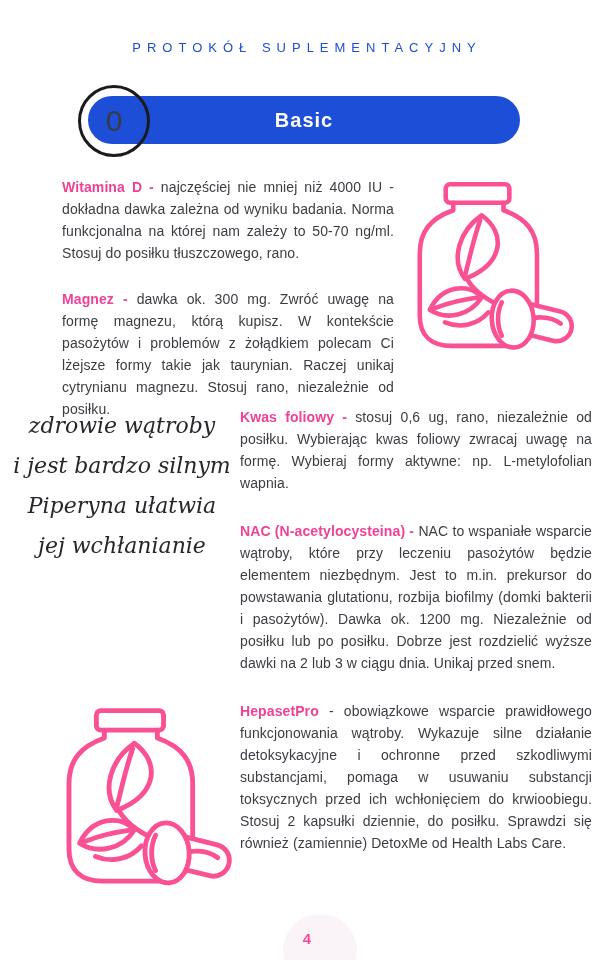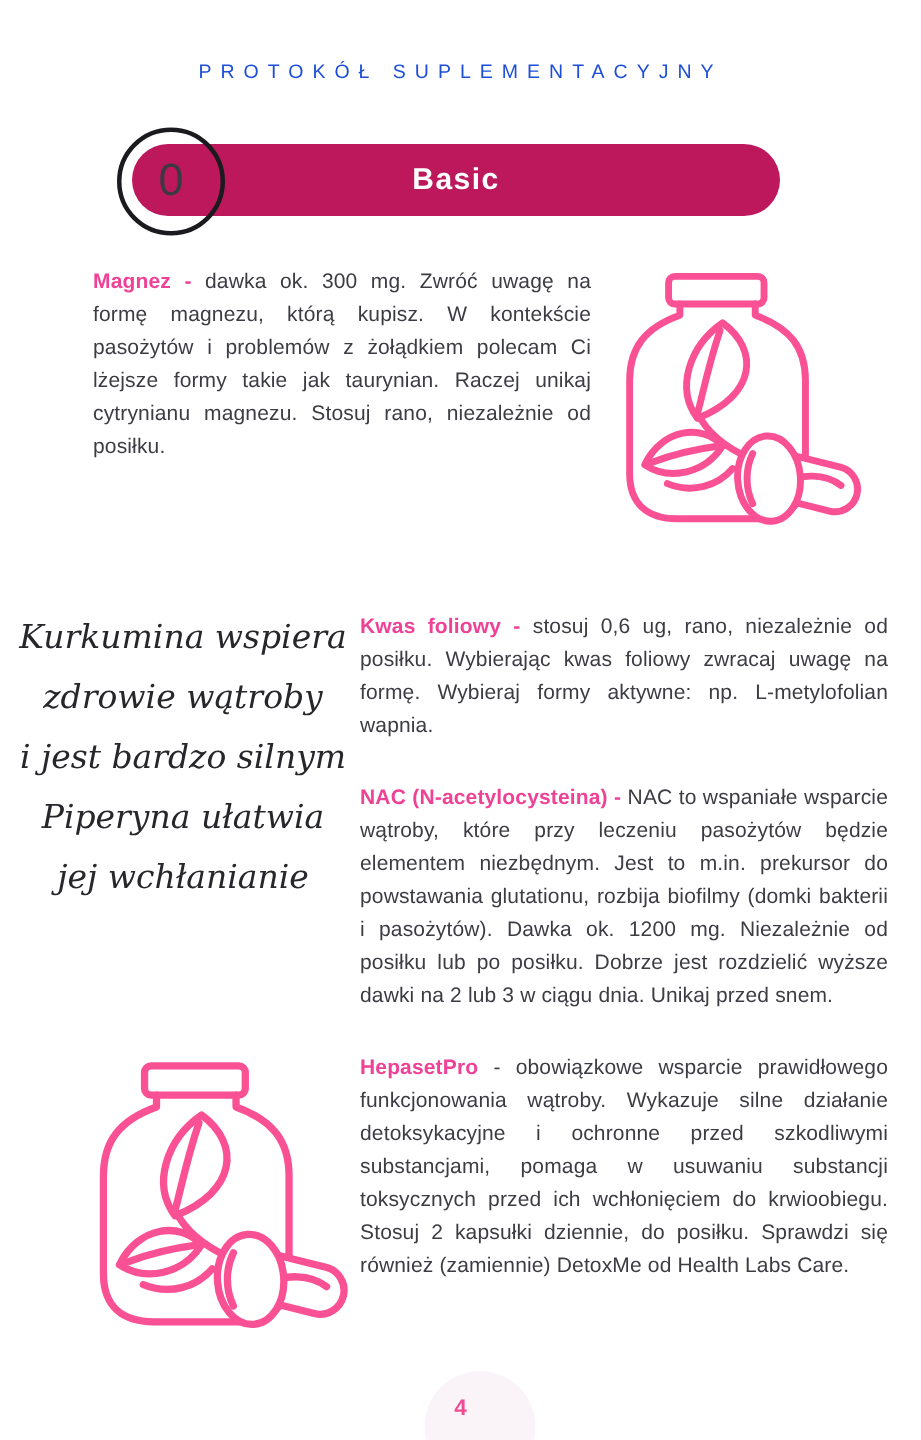--- a/index.html
+++ b/index.html
@@ -12,21 +12,21 @@
   
   .doc-title {
     position:absolute; top:40px; left:0; right:0;
     text-align:center; color:#1d4ed8;
     font-size:13px; font-weight:500; letter-spacing:6px;
   }
 
   
   .banner {
     position:absolute; left:88px; top:96px; width:432px; height:48px;
-    background:#be185d; border-radius:24px;
+    background:#1d4ed8; border-radius:24px;
     display:flex; align-items:center; justify-content:center; z-index:1;
   }
   .banner-label { color:#ffffff; font-size:20px; font-weight:700; letter-spacing:1px; }
   .step-badge {
     position:absolute; left:78px; top:85px; width:66px; height:66px;
     border:3px solid #1b1b1f; border-radius:50%;
     display:flex; align-items:center; justify-content:center;
     z-index:2; background:transparent;
     color:#3a3a40; font-size:30px; font-weight:400;
   }
@@ -95,31 +95,31 @@
   <div class="doc-title">PROTOKÓŁ SUPLEMENTACYJNY</div>
 
   <div class="banner">
     <span class="banner-label">Basic</span>
   </div>
   <div class="step-badge">
     <span>0</span>
   </div>
 
   <div class="col-left">
+    <p class="para"><span class="sec-title">Witamina D -</span> <span>najczęściej nie mniej niż 4000 IU - dokładna dawka zależna od wyniku badania. Norma funkcjonalna na której nam zależy to 50-70 ng/ml. Stosuj do posiłku tłuszczowego, rano.</span></p>
     <p class="para"><span class="sec-title">Magnez -</span> <span>dawka ok. 300 mg. Zwróć uwagę na formę magnezu, którą kupisz. W kontekście pasożytów i problemów z żołądkiem polecam Ci lżejsze formy takie jak taurynian. Raczej unikaj cytrynianu magnezu. Stosuj rano, niezależnie od posiłku.</span></p>
   </div>
 
   <div class="jar-top">
     <svg class="jar-svg" viewBox="0 0 215 210">
         <use href="#jar-def"></use>
       </svg>
   </div>
 
   <div class="note">
-    <div>Kurkumina wspiera</div>
     <div>zdrowie wątroby</div>
     <div>i jest bardzo silnym</div>
     <div>Piperyna ułatwia</div>
     <div>jej wchłanianie</div>
   </div>
 
   <div class="col-right">
     <p class="para"><span class="sec-title">Kwas foliowy -</span> <span>stosuj 0,6 ug, rano, niezależnie od posiłku. Wybierając kwas foliowy zwracaj uwagę na formę. Wybieraj formy aktywne: np. L-metylofolian wapnia.</span></p>
     <p class="para"><span class="sec-title">NAC (N-acetylocysteina) -</span> <span>NAC to wspaniałe wsparcie wątroby, które przy leczeniu pasożytów będzie elementem niezbędnym. Jest to m.in. prekursor do powstawania glutationu, rozbija biofilmy (domki bakterii i pasożytów). Dawka ok. 1200 mg. Niezależnie od posiłku lub po posiłku. Dobrze jest rozdzielić wyższe dawki na 2 lub 3 w ciągu dnia. Unikaj przed snem.</span></p>
     <p class="para"><span class="sec-title">HepasetPro</span> <span>- obowiązkowe wsparcie prawidłowego funkcjonowania wątroby. Wykazuje silne działanie detoksykacyjne i ochronne przed szkodliwymi substancjami, pomaga w usuwaniu substancji toksycznych przed ich wchłonięciem do krwioobiegu. Stosuj 2 kapsułki dziennie, do posiłku. Sprawdzi się również (zamiennie) DetoxMe od Health Labs Care.</span></p>

